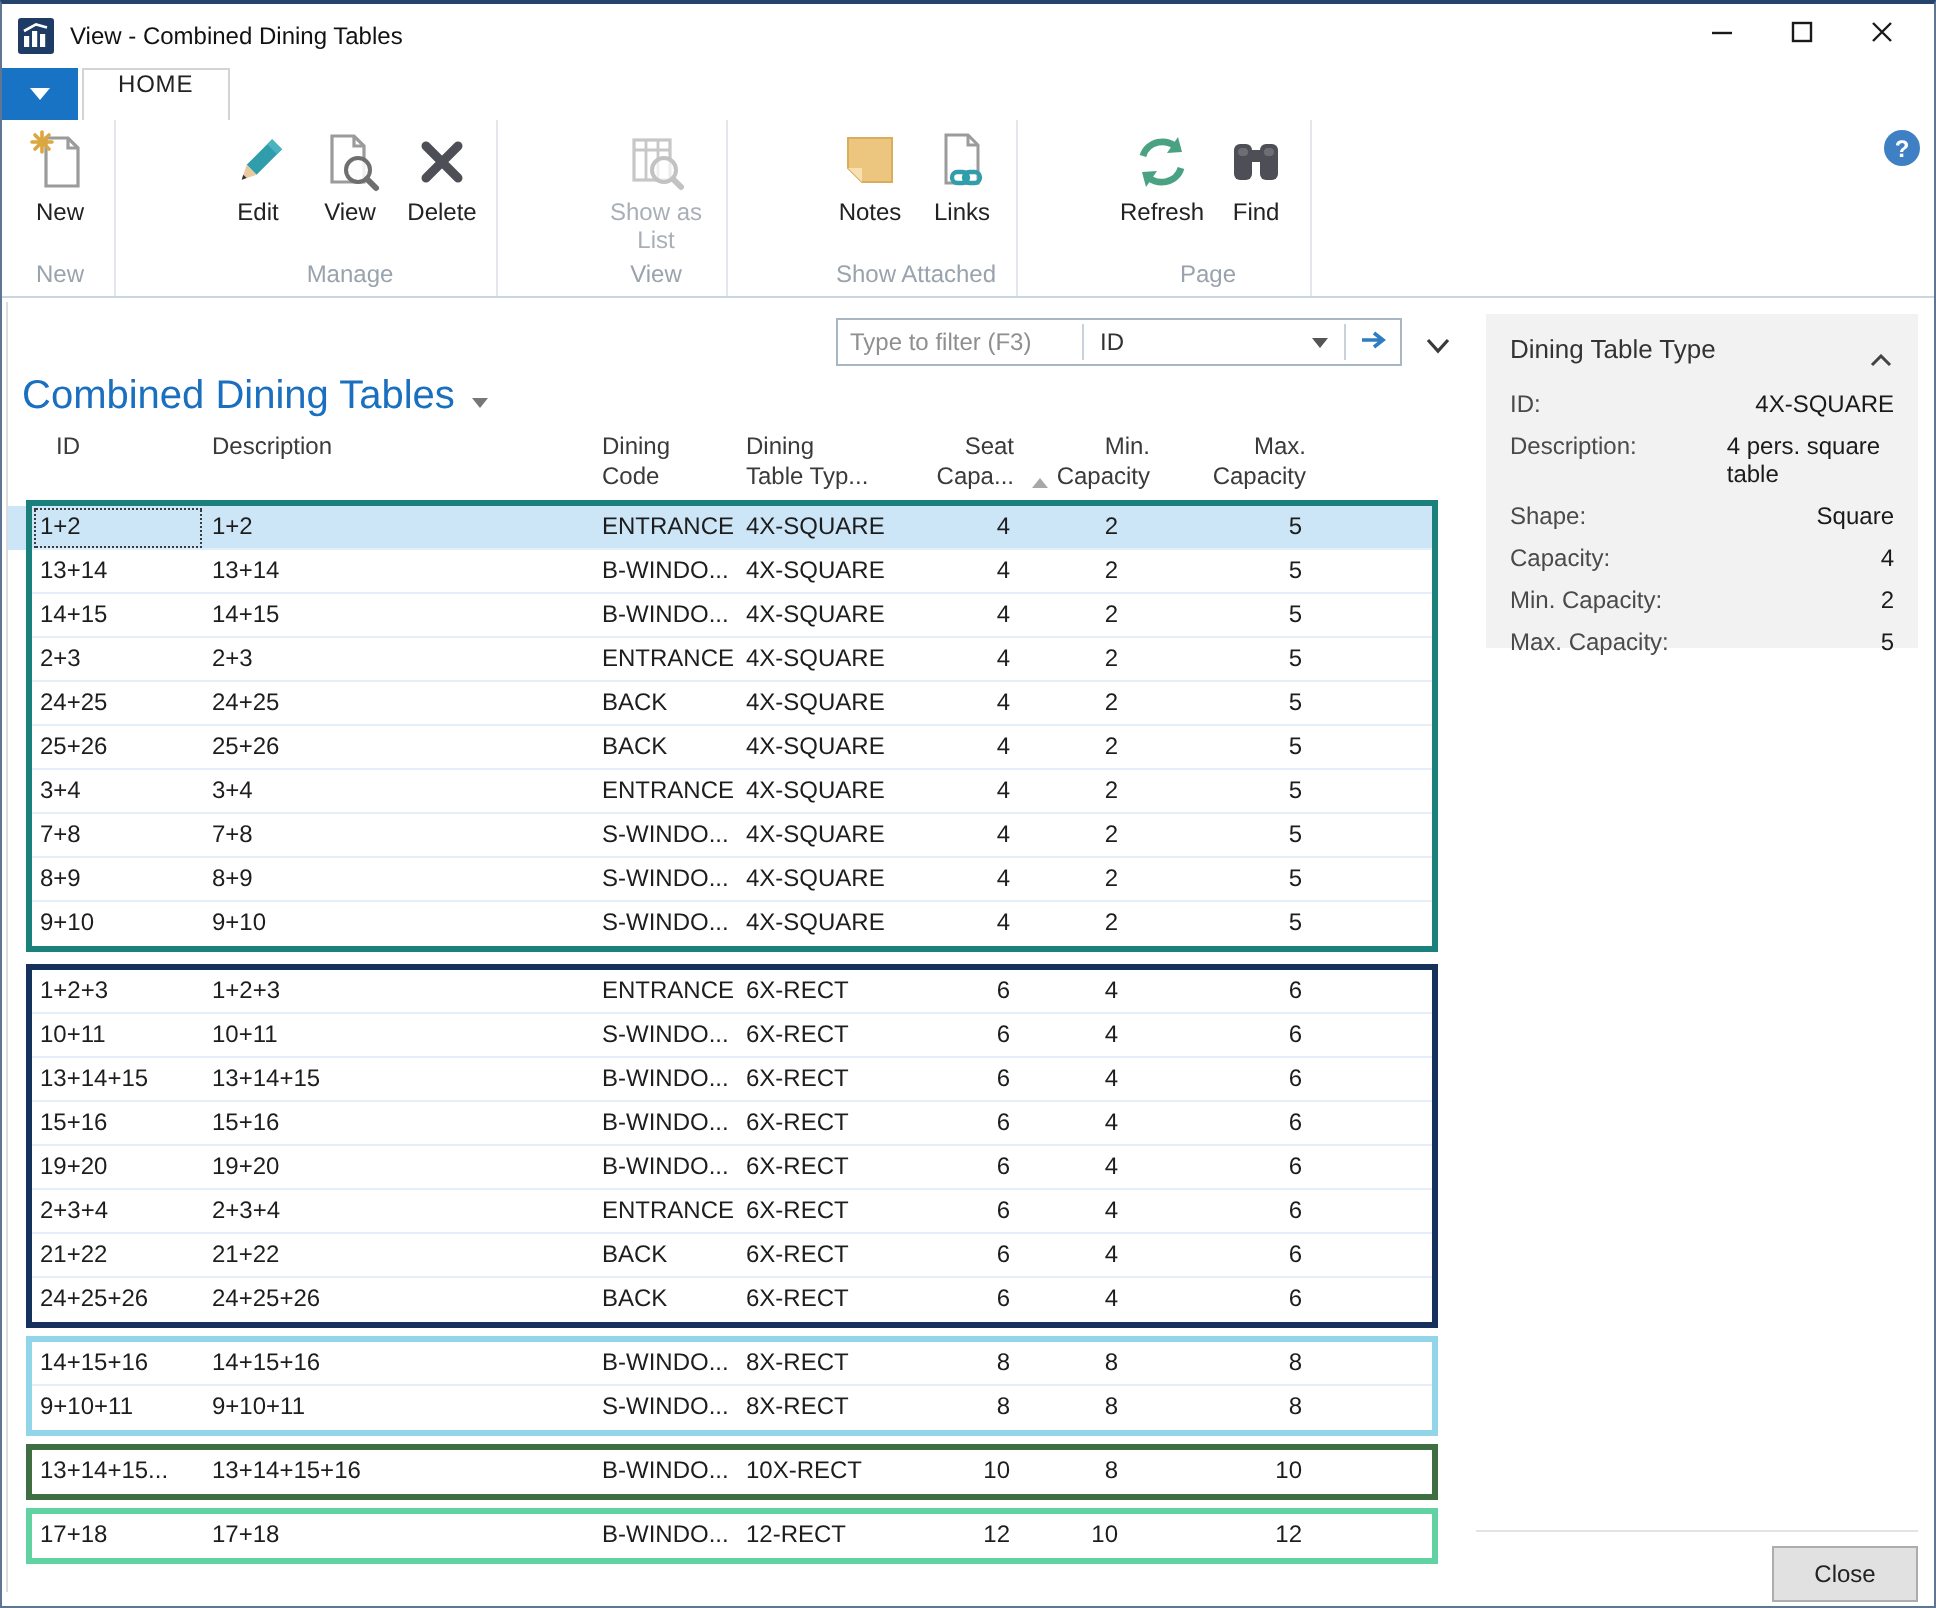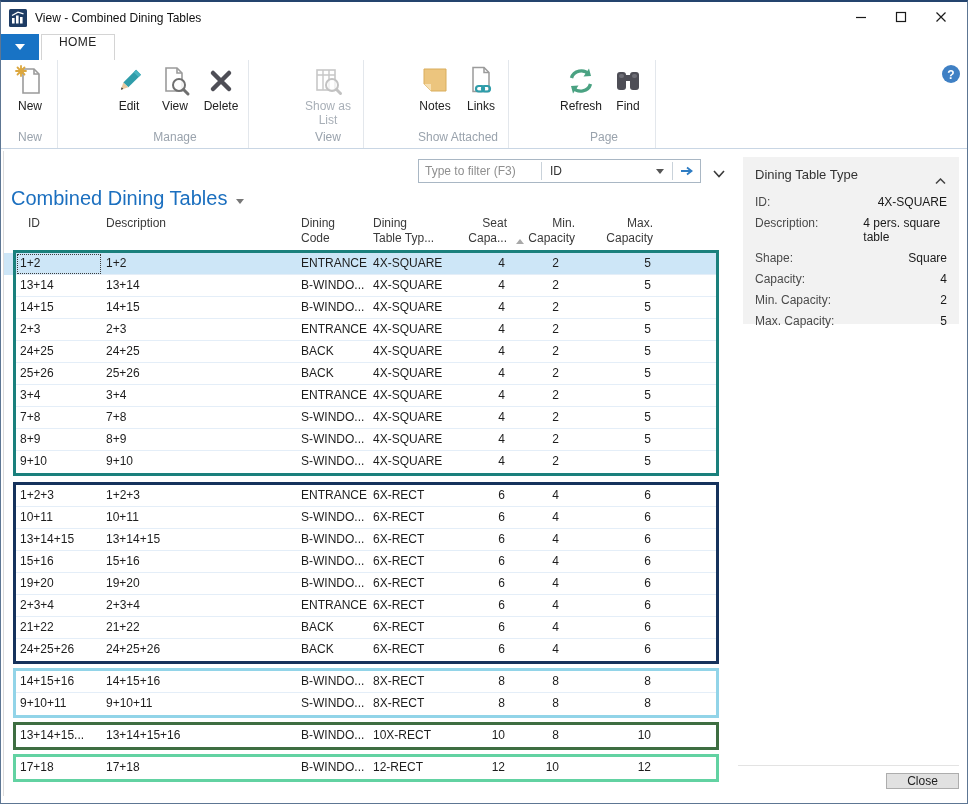--- a/index.html
+++ b/index.html
@@ -72,21 +72,21 @@
   .factbox{position:absolute;left:742px;top:8px;width:216px;height:167px;background:#f2f2f2;padding:10px 12px 8px 12px;}
   .fb-head{display:flex;align-items:center;}
   .fb-title{font-size:13px;color:#333;}
   .fb-collapse{margin-left:auto;width:12px;height:8px;}
   .fb-fields{margin-top:9px;}
   .fbrow{display:flex;justify-content:space-between;font-size:12px;padding:4px 0 3px 0;gap:45px;}
   .fblabel{color:#4a4a4a;}
   .fbvalue{color:#1a1a1a;}
   
   .footer-line{position:absolute;left:737px;top:616px;width:221px;height:1px;background:#e3e3e3;}
-  .close-btn{position:absolute;left:885px;top:624px;width:73px;height:16px;background:#e1e1e1;border:1px solid #adadad;
+  .close-btn{position:absolute;left:885px;top:624px;width:73px;height:28px;background:#e1e1e1;border:1px solid #adadad;
              font-size:12px;color:#222;display:flex;align-items:center;justify-content:center;font-family:"Liberation Sans",sans-serif;cursor:default;}
 </style>
 </head>
 <body>
 
 <div class="window">
 
   <div class="titlebar">
     <span style="width:18px;height:18px;display:block;"><svg width="18" height="18" viewBox="0 0 18 18">
           <rect width="18" height="18" rx="1.5" fill="#1e3c64"></rect>

